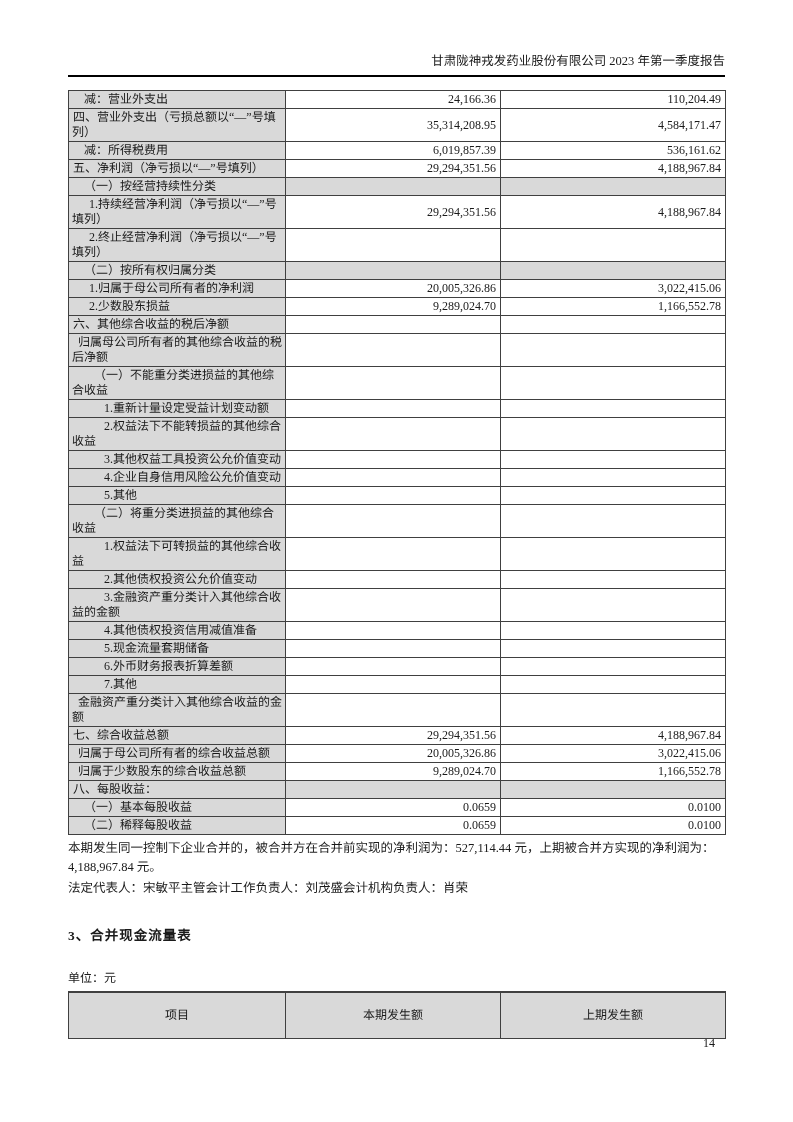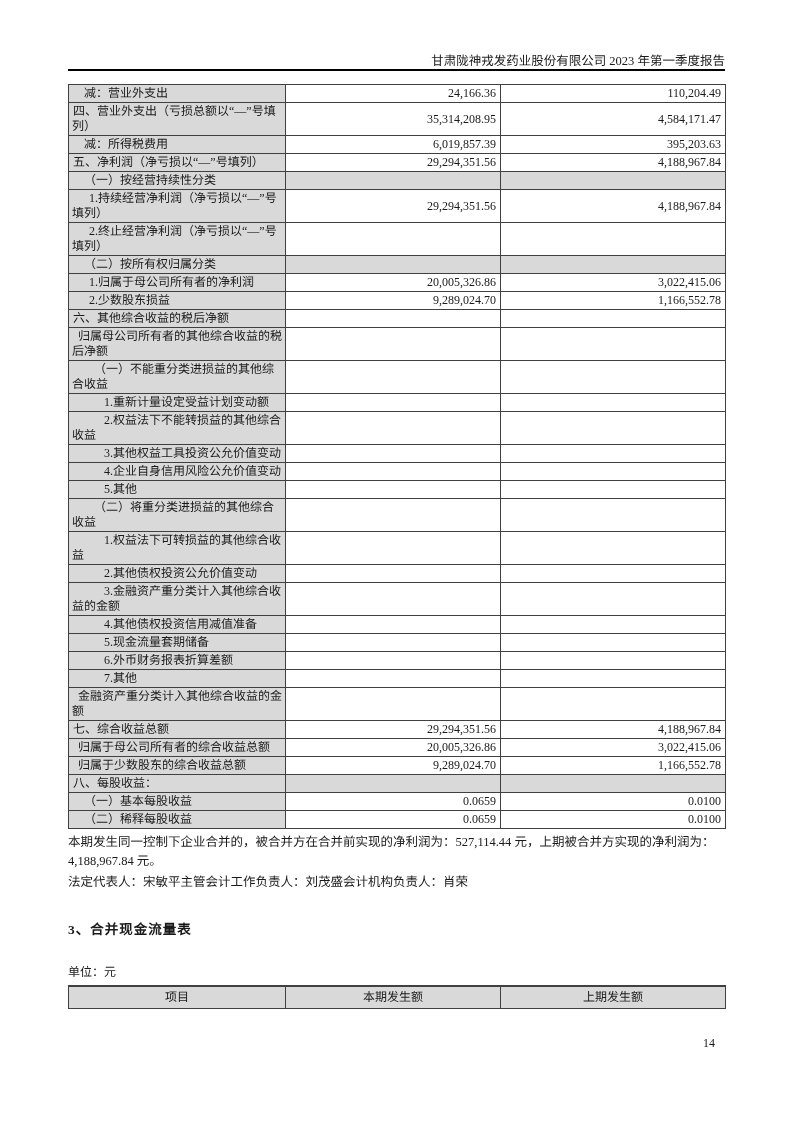--- a/index.html
+++ b/index.html
@@ -9,20 +9,21 @@
     background:#ffffff;
     box-sizing:border-box;
     padding:0 68px;
     overflow:hidden;
     font-family:"Liberation Serif","DejaVu Serif",serif;
     color:#1a1a1a;
   }
   
   .doc-header{
     padding-top:54px;
+    padding-bottom:6px;
     text-align:right;
     font-size:12.5px;
     line-height:15px;
     border-bottom:2px solid #000;
   }
   
   table.fin{
     border-collapse:collapse;
     table-layout:fixed;
     width:657px;
@@ -83,21 +84,21 @@
   }
   table.cashflow col.c1{width:217px;}
   table.cashflow col.c2{width:215px;}
   table.cashflow col.c3{width:225px;}
   table.cashflow th{
     border:1px solid #404040;
     background:#d9d9d9;
     font-weight:normal;
     font-size:12px;
     line-height:15px;
-    padding:3px 3px;
+    padding:15px 3px;
     text-align:center;
   }
   .page-number{
     position:absolute;
     top:1036px;
     right:78px;
     font-size:12px;
     margin-left:32px;
   }
 </style>
@@ -121,21 +122,21 @@
           <td class="num">110,204.49</td>
         </tr>
         <tr>
           <td class="label ind0">四、营业外支出（亏损总额以“—”号填列）</td>
           <td class="num">35,314,208.95</td>
           <td class="num">4,584,171.47</td>
         </tr>
         <tr>
           <td class="label ind2">减：所得税费用</td>
           <td class="num">6,019,857.39</td>
-          <td class="num">395,203.63</td>
+          <td class="num">536,161.62</td>
         </tr>
         <tr>
           <td class="label ind0">五、净利润（净亏损以“—”号填列）</td>
           <td class="num">29,294,351.56</td>
           <td class="num">4,188,967.84</td>
         </tr>
         <tr class="shaded">
           <td class="label ind2">（一）按经营持续性分类</td>
           <td class="num"></td>
           <td class="num"></td>

